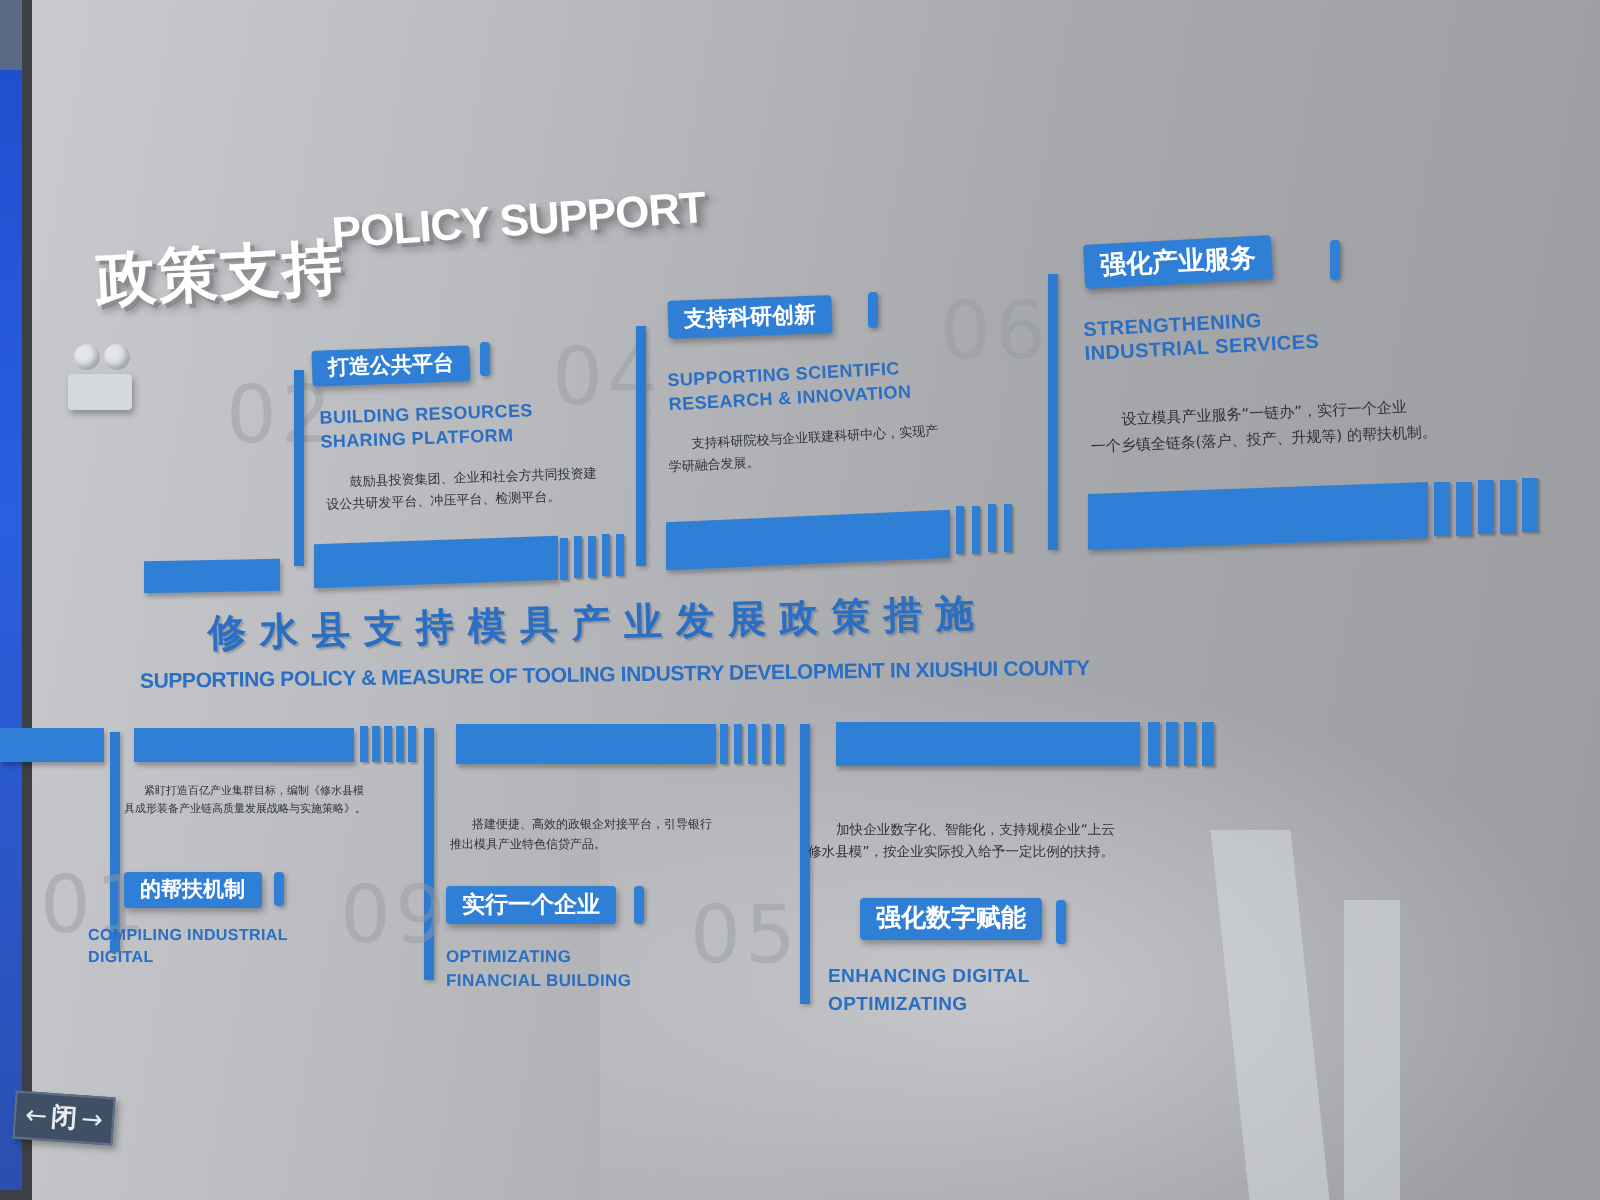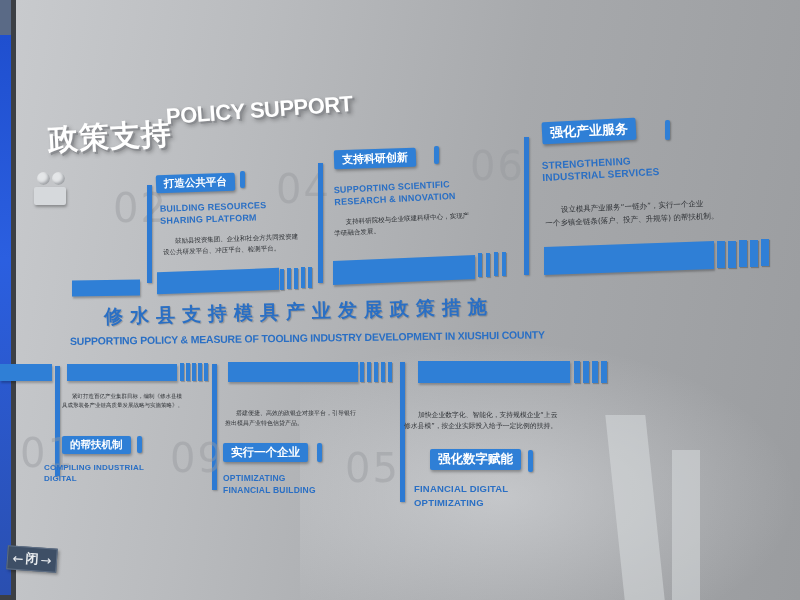--- a/index.html
+++ b/index.html
@@ -204,21 +204,21 @@
   <div>FINANCIAL BUILDING</div>
 </div>
 
 <div class="body-text" style="left:404px; top:410px; font-size:6.8px; line-height:11px;">
   <div style="text-indent:14px;">加快企业数字化、智能化，支持规模企业“上云</div>
   <div>修水县模”，按企业实际投入给予一定比例的扶持。</div>
 </div>
 <div class="tag" style="left:430px; top:449px; font-size:12.5px;">强化数字赋能</div>
 <div class="tag-tab" style="left:528px; top:450px; height:22px;"></div>
 <div class="en-heading" style="left:414px; top:482px; font-size:9.5px; line-height:14px;">
-  <div>FINANCIAL DIGITAL</div>
+  <div>ENHANCING DIGITAL</div>
   <div>OPTIMIZATING</div>
 </div>
 
 <div class="ghost-panel" style="left:615px; top:415px; width:40px; height:185px; transform:skewX(6deg);"></div>
 <div class="ghost-panel" style="left:672px; top:450px; width:28px; height:150px;"></div>
 
 <div class="abs exit-sign">
   <span>←</span>
   <span class="lbl">闭</span>
   <span>→</span>

